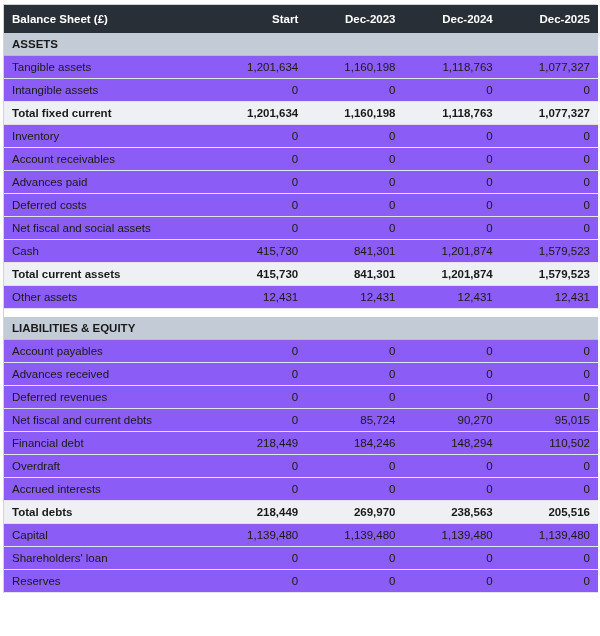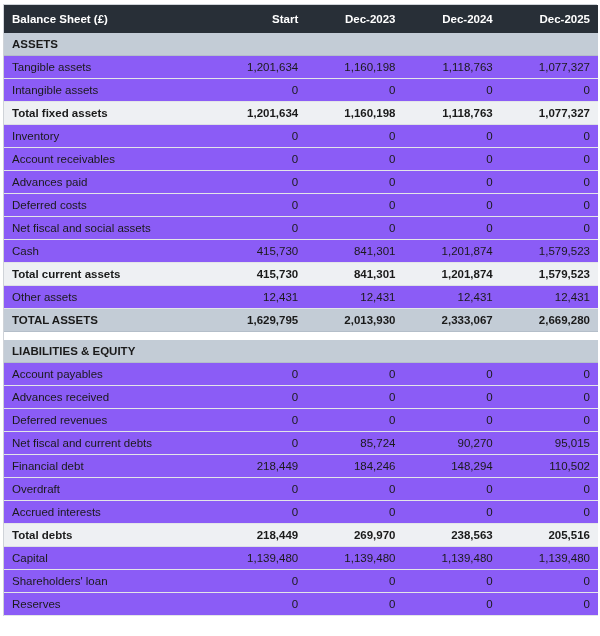--- a/index.html
+++ b/index.html
@@ -132,21 +132,21 @@
             <td class="num-cell">1,077,327</td>
           </tr>
           <tr class="data-row">
             <td class="label-cell">Intangible assets</td>
             <td class="num-cell">0</td>
             <td class="num-cell">0</td>
             <td class="num-cell">0</td>
             <td class="num-cell">0</td>
           </tr>
           <tr class="subtotal-row">
-            <td class="label-cell">Total fixed assets</td>
+            <td class="label-cell">Total fixed current</td>
             <td class="num-cell">1,201,634</td>
             <td class="num-cell">1,160,198</td>
             <td class="num-cell">1,118,763</td>
             <td class="num-cell">1,077,327</td>
           </tr>
           <tr class="data-row">
             <td class="label-cell">Inventory</td>
             <td class="num-cell">0</td>
             <td class="num-cell">0</td>
             <td class="num-cell">0</td>
@@ -194,27 +194,20 @@
             <td class="num-cell">1,201,874</td>
             <td class="num-cell">1,579,523</td>
           </tr>
           <tr class="data-row">
             <td class="label-cell">Other assets</td>
             <td class="num-cell">12,431</td>
             <td class="num-cell">12,431</td>
             <td class="num-cell">12,431</td>
             <td class="num-cell">12,431</td>
           </tr>
-          <tr class="total-row">
-            <td class="label-cell">TOTAL ASSETS</td>
-            <td class="num-cell">1,629,795</td>
-            <td class="num-cell">2,013,930</td>
-            <td class="num-cell">2,333,067</td>
-            <td class="num-cell">2,669,280</td>
-          </tr>
           <tr class="spacer-row">
             <td class="label-cell"></td>
             <td class="num-cell"></td>
             <td class="num-cell"></td>
             <td class="num-cell"></td>
             <td class="num-cell"></td>
           </tr>
           <tr class="section-row">
             <td class="label-cell">LIABILITIES &amp; EQUITY</td>
             <td class="num-cell"></td>

